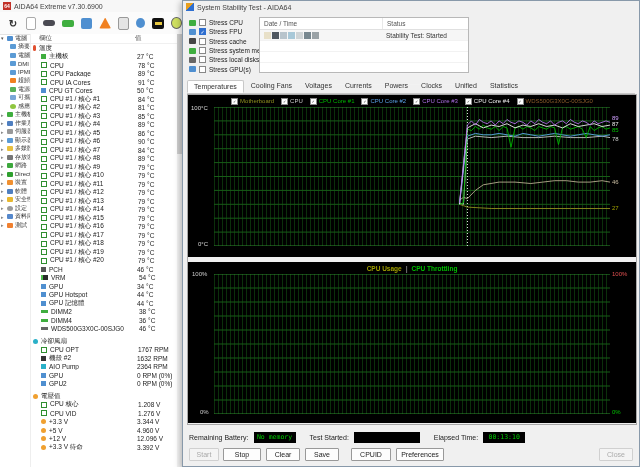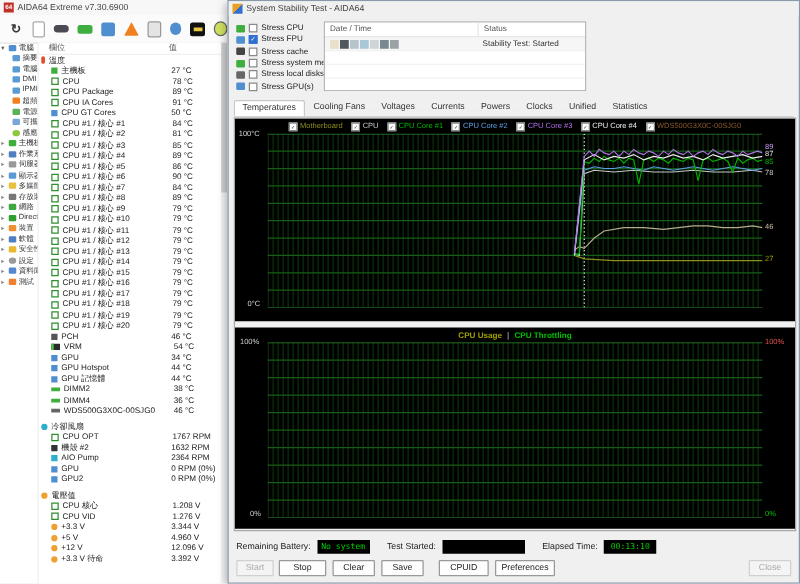--- a/index.html
+++ b/index.html
@@ -880,21 +880,21 @@
           <div class="vlabel" style="left: 4px; top: 9px; color: rgb(204, 204, 204);">100%</div>
           <div class="vlabel" style="left: 424px; top: 9px; color: rgb(224, 80, 80);">100%</div>
           <div class="vlabel" style="left: 12px; top: 147px; color: rgb(204, 204, 204);">0%</div>
           <div class="vlabel" style="left: 424px; top: 147px; color: rgb(0, 192, 0);">0%</div>
         </div>
     </div>
   </div>
 
   <div id="bottom-info">
     <span>Remaining Battery:</span>
-    <span class="blackfield" style="width:42px;margin-left:5px;">No system</span>
+    <span class="blackfield" style="width:42px;margin-left:5px;">No memory</span>
     <span style="margin-left:14px;">Test Started:</span>
     <span class="blackfield" style="width:66px;margin-left:5px;"></span>
     <span style="margin-left:14px;">Elapsed Time:</span>
     <span class="blackfield" style="width:42px;margin-left:5px;">00:13:10</span>
   </div>
 
   <div id="bottom-buttons">
       <button class="btn disabled" style="width: 30px; margin-right: 4px;">Start</button>
       <button class="btn" style="width: 38px; margin-right: 5px;">Stop</button>
       <button class="btn" style="width: 34px; margin-right: 5px;">Clear</button>

